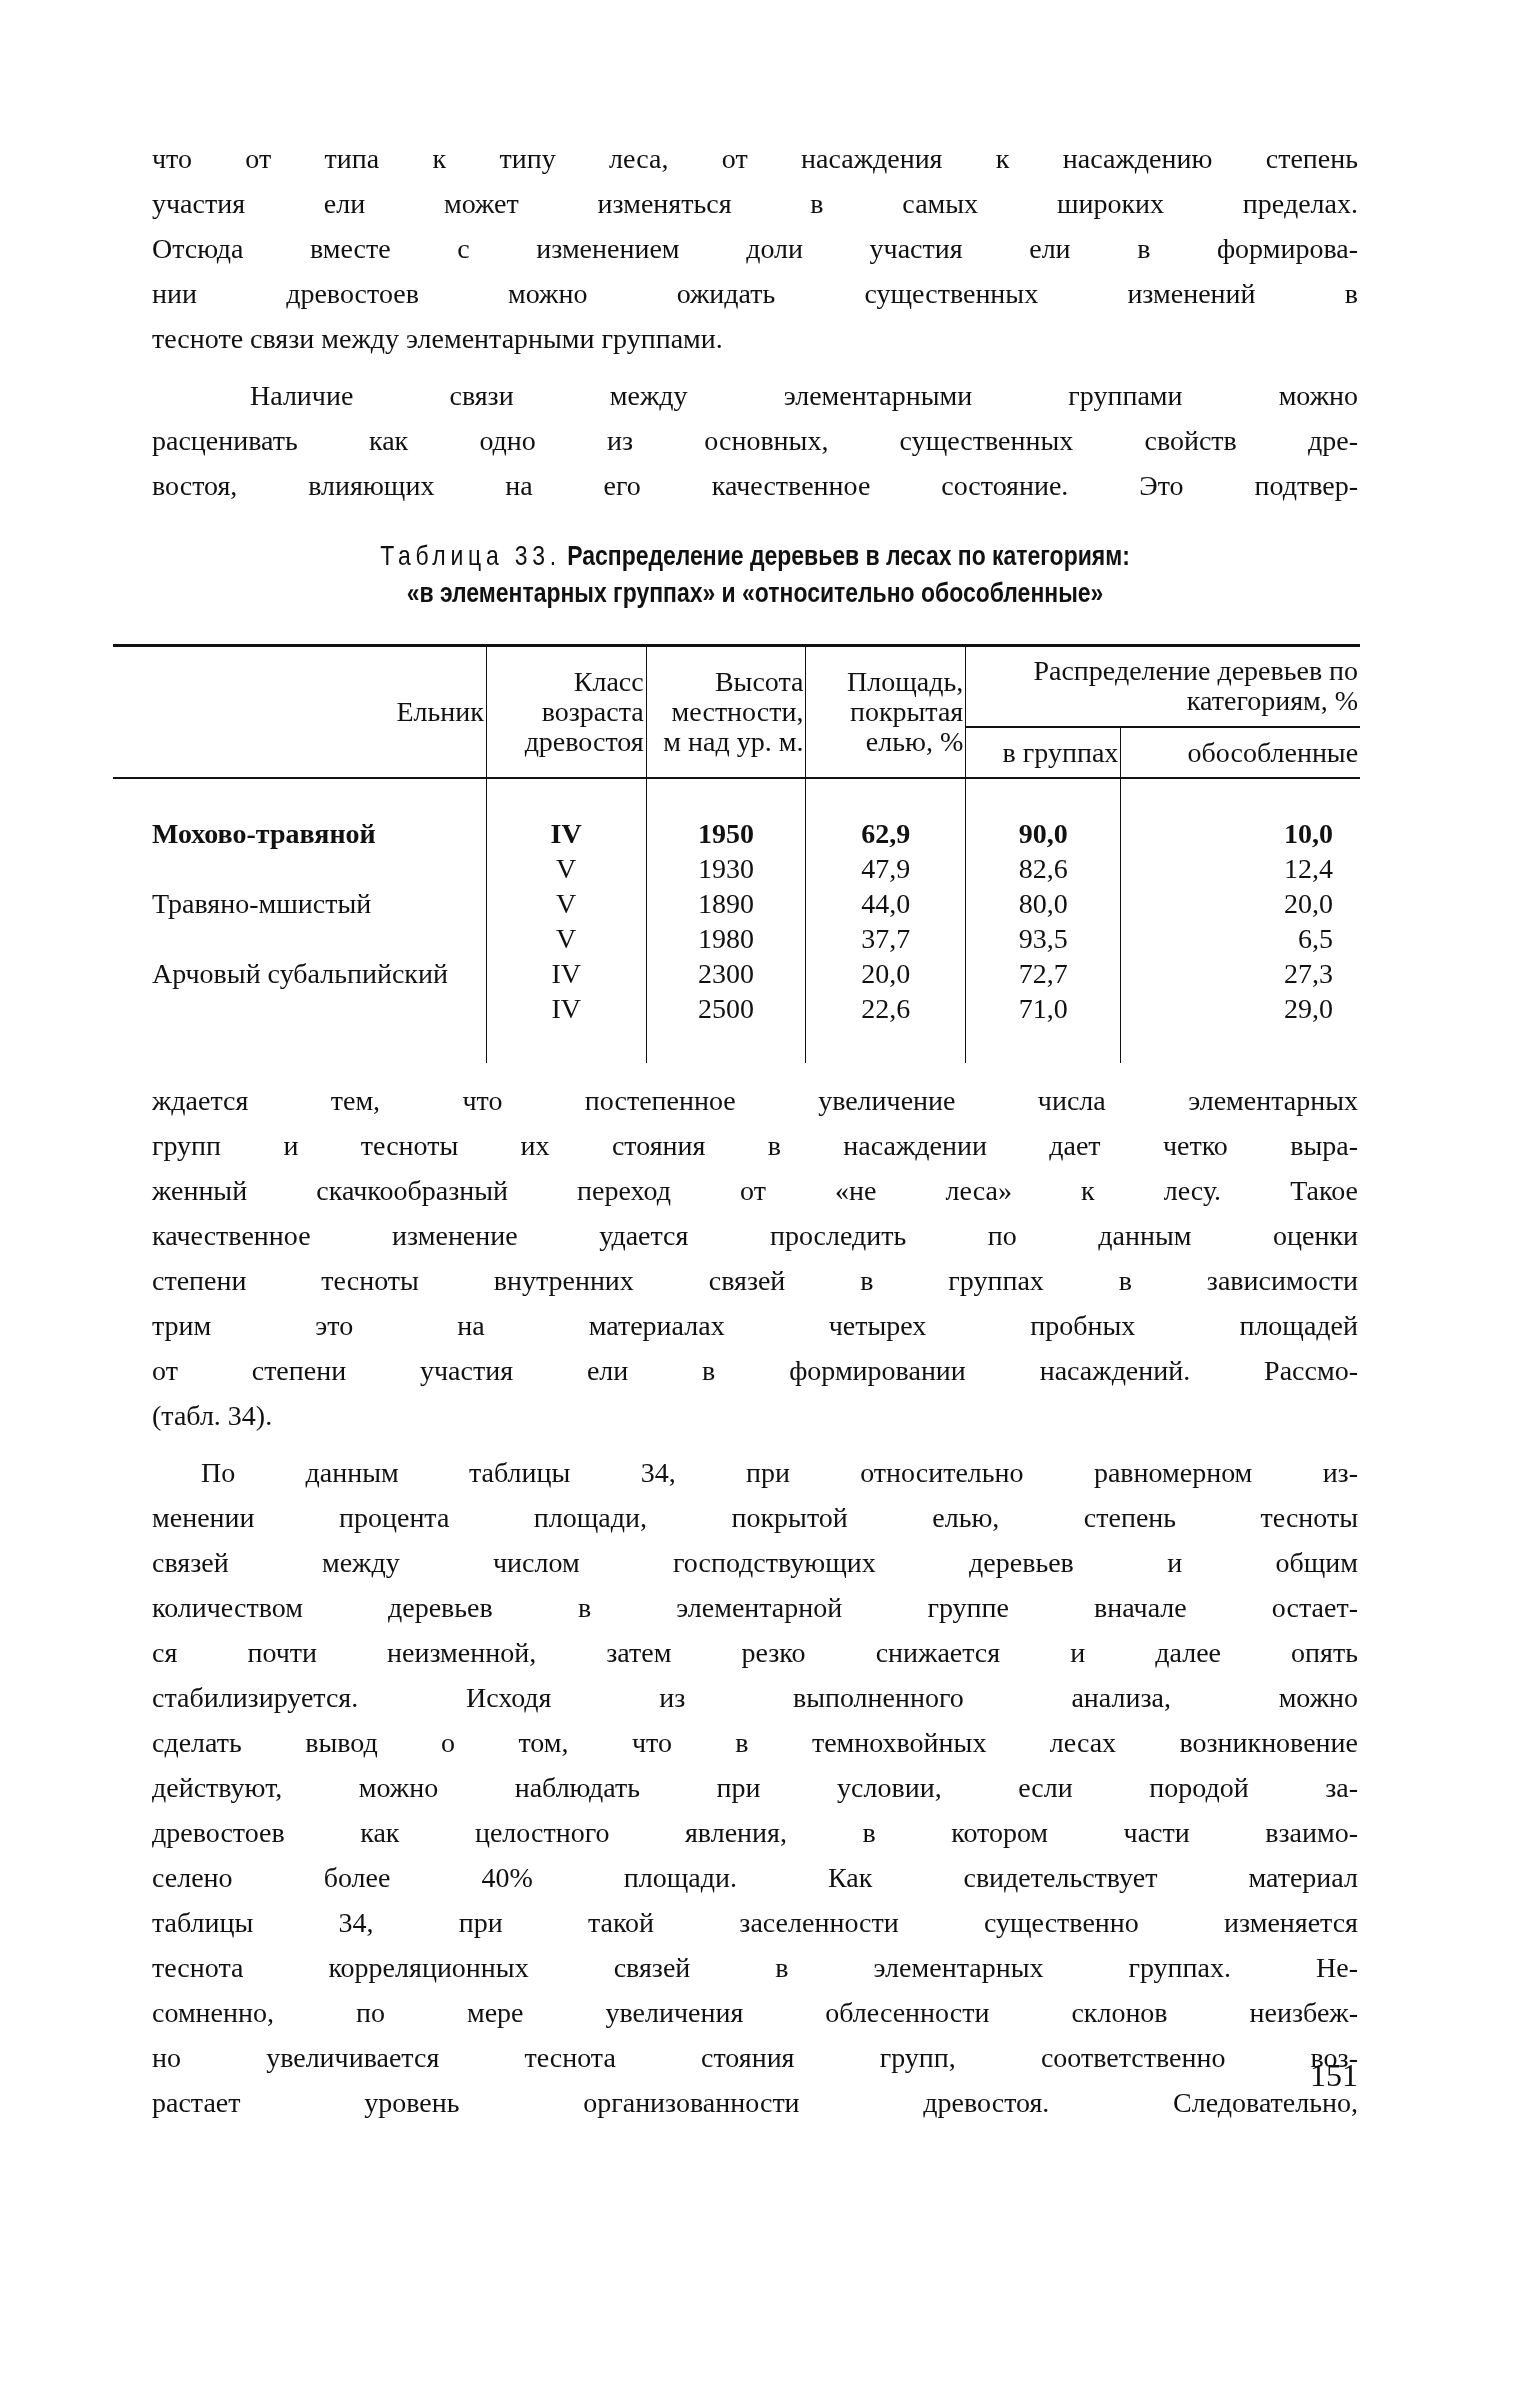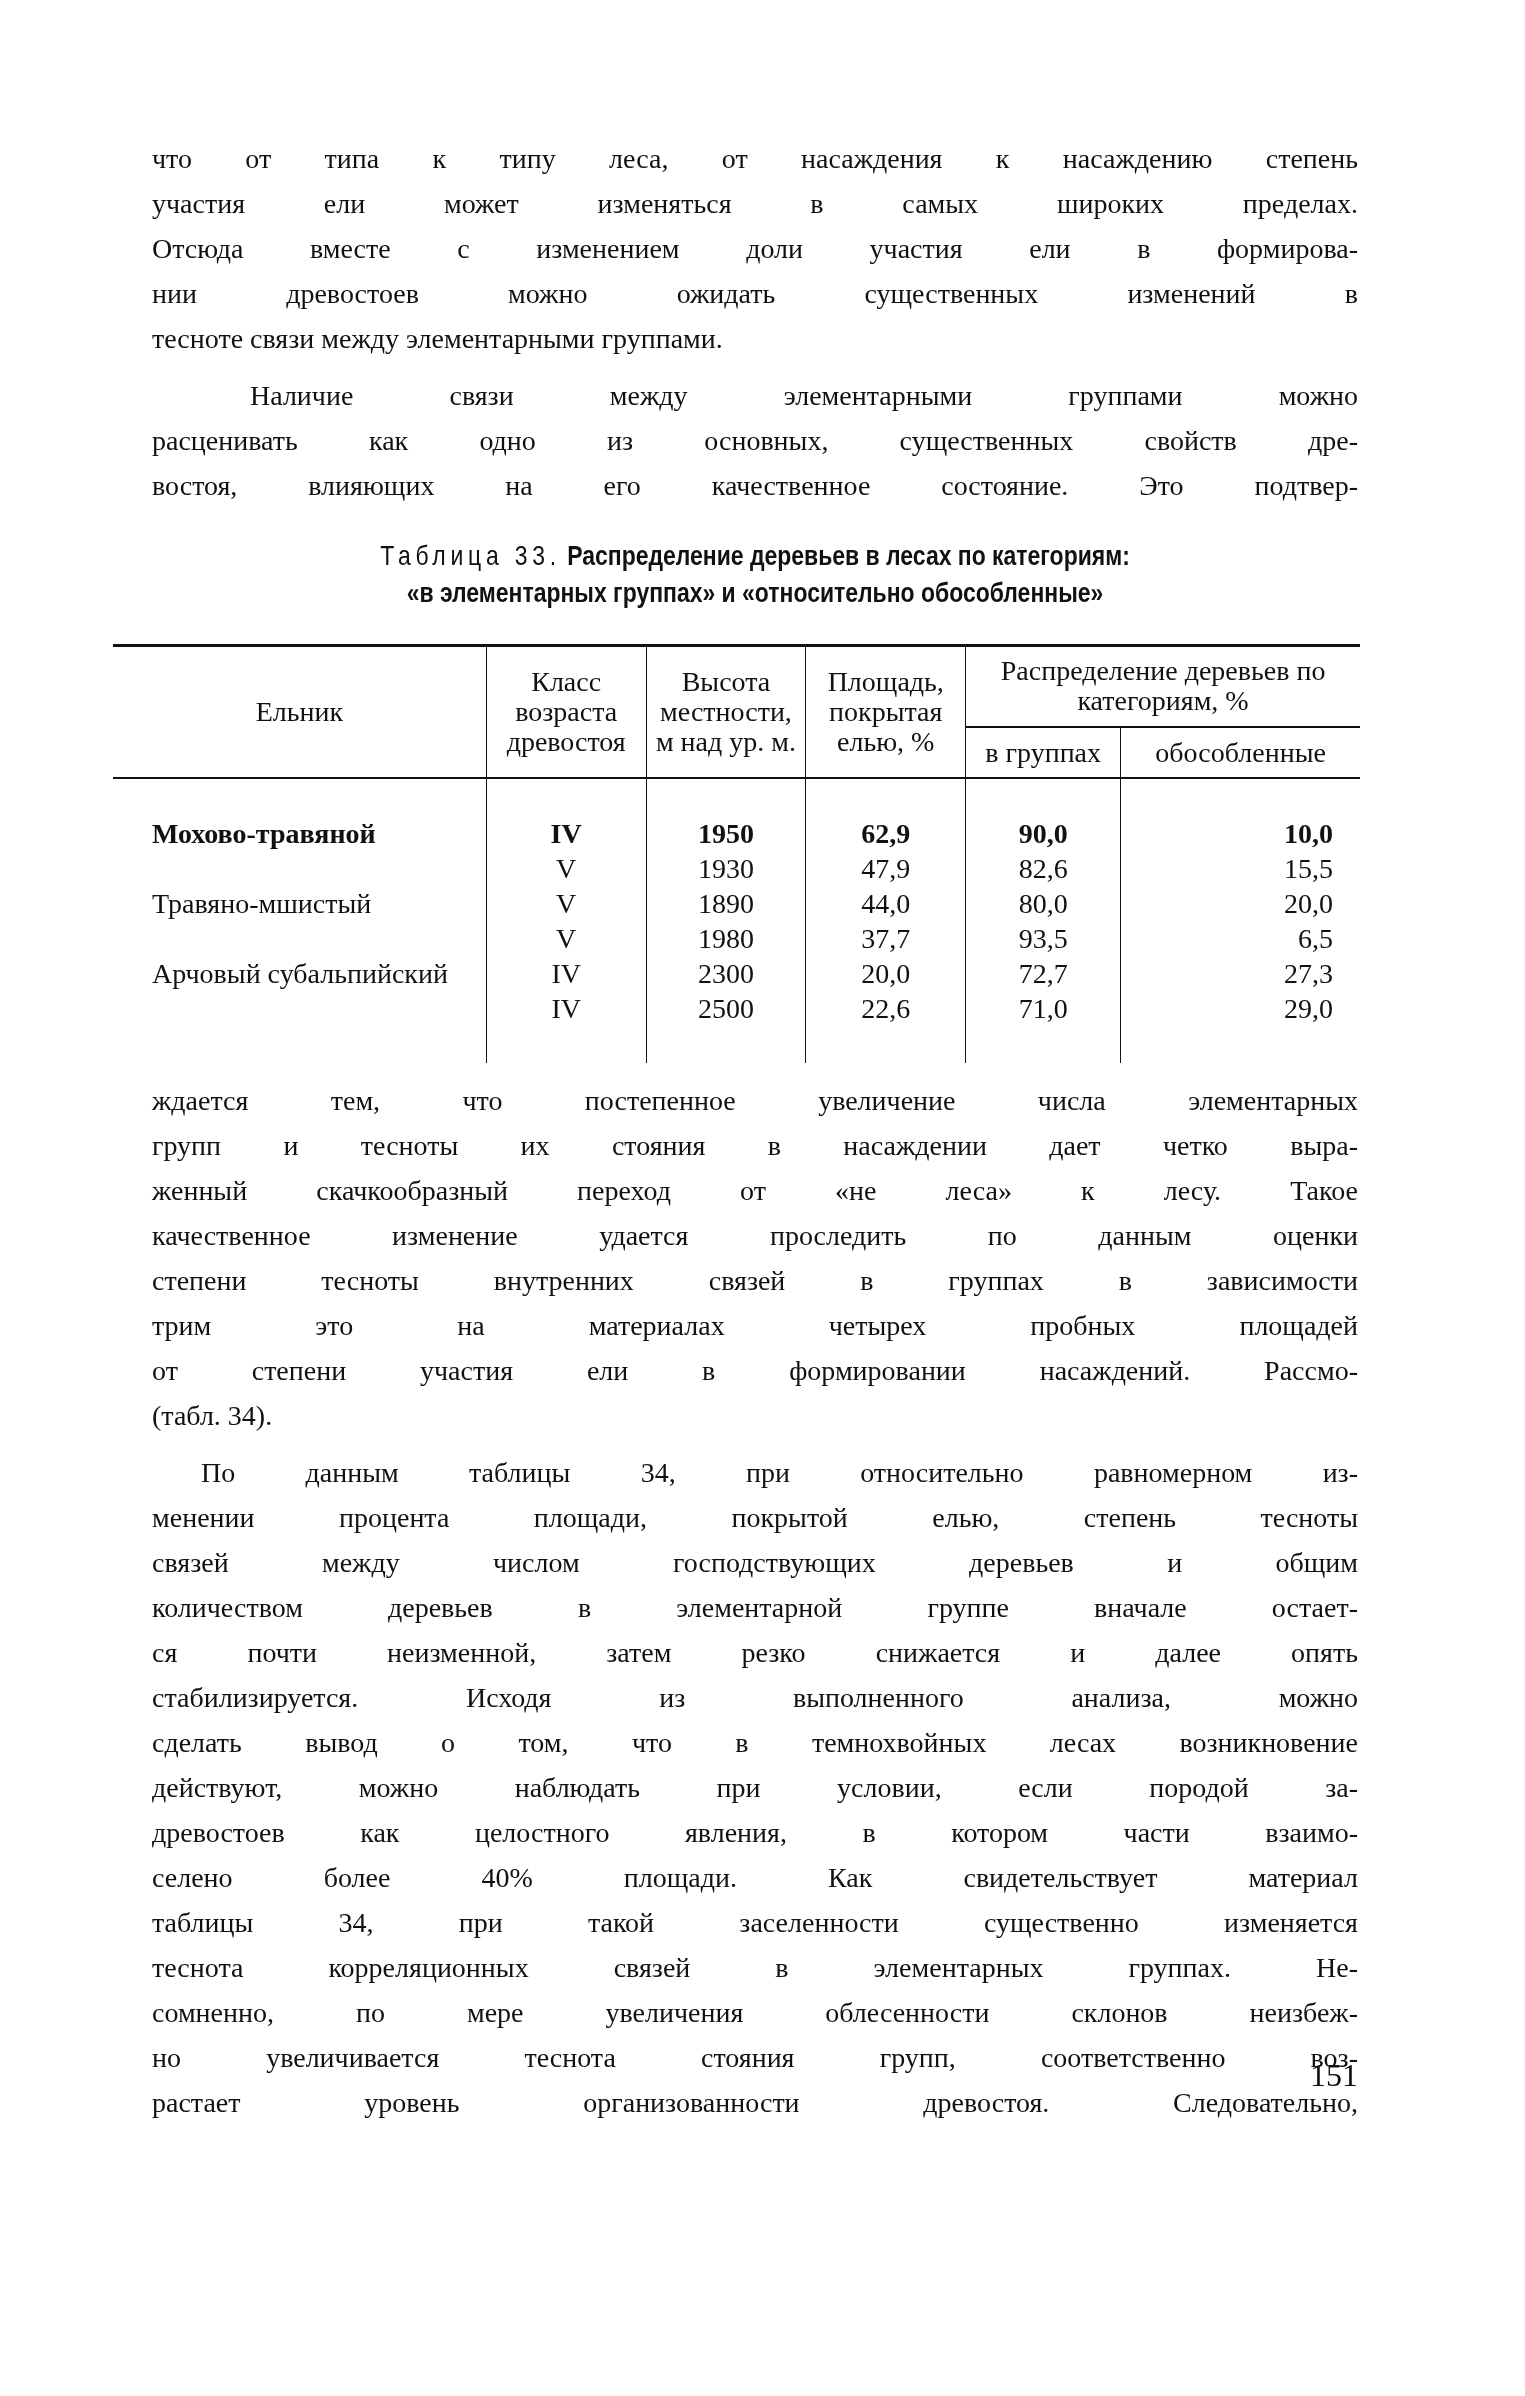--- a/index.html
+++ b/index.html
@@ -7,21 +7,21 @@
   .page { position: absolute; left: 152px; top: 136px; width: 1206px; font-family: "Liberation Serif", "DejaVu Serif", serif; }
   .para { font-size: 28px; line-height: 45px; text-align: justify; margin: 0; }
   .para .line { display: block; text-align: justify; text-align-last: justify; white-space: nowrap; }
   .para .line.last { text-align-last: left; }
   .indent { text-indent: 49px; }
   .gap { height: 11.6px; }
   .caption { text-align: center; font-size: 28px; line-height: 37px; margin-top: 29px; font-family: "Liberation Sans", "DejaVu Sans", sans-serif; font-weight: bold; transform: scaleX(0.82); transform-origin: center; }
   .caption .spaced { letter-spacing: 5.8px; font-weight: normal; }
   table { border-collapse: collapse; width: 1247px; margin-left: -39px; margin-top: 33px; font-family: "Liberation Serif", "DejaVu Serif", serif; }
   thead tr.top th { border-top: 3.9px solid #111; }
-  th { font-weight: normal; font-size: 28px; line-height: 30px; text-align: center; vertical-align: middle; padding: 9.7px 1.9px; border-left: 1.9px solid #111; }
+  th { font-weight: normal; font-size: 28px; line-height: 30px; text-align: right; vertical-align: middle; padding: 9.7px 1.9px; border-left: 1.9px solid #111; }
   th.first { border-left: none; }
   thead tr.bottom th, thead th.rowspan { border-bottom: 2.9px solid #111; }
   th.group { border-bottom: 2.9px solid #111; }
   td { font-size: 28px; line-height: 35px; padding: 0 5.8px; border-left: 1.9px solid #111; text-align: center; }
   td.name { border-left: none; text-align: left; padding-left: 39px; white-space: nowrap; }
   td.num { text-align: right; padding-right: 27px; }
   tbody tr.first-row td { padding-top: 37px; font-weight: bold; }
   tbody tr.last-row td { padding-bottom: 37px; }
   .after-table { margin-top: 15px; }
   .pagenum { position: absolute; right: 167px; top: 2057px; font-size: 32px; font-family: "Liberation Serif", "DejaVu Serif", serif; text-align: right; }
@@ -72,21 +72,21 @@
         <td>62,9</td>
         <td>90,0</td>
         <td class="num">10,0</td>
       </tr>
       <tr>
         <td class="name"></td>
         <td>V</td>
         <td>1930</td>
         <td>47,9</td>
         <td>82,6</td>
-        <td class="num">15,5</td>
+        <td class="num">12,4</td>
       </tr>
       <tr>
         <td class="name">Травяно-мшистый</td>
         <td>V</td>
         <td>1890</td>
         <td>44,0</td>
         <td>80,0</td>
         <td class="num">20,0</td>
       </tr>
       <tr>

